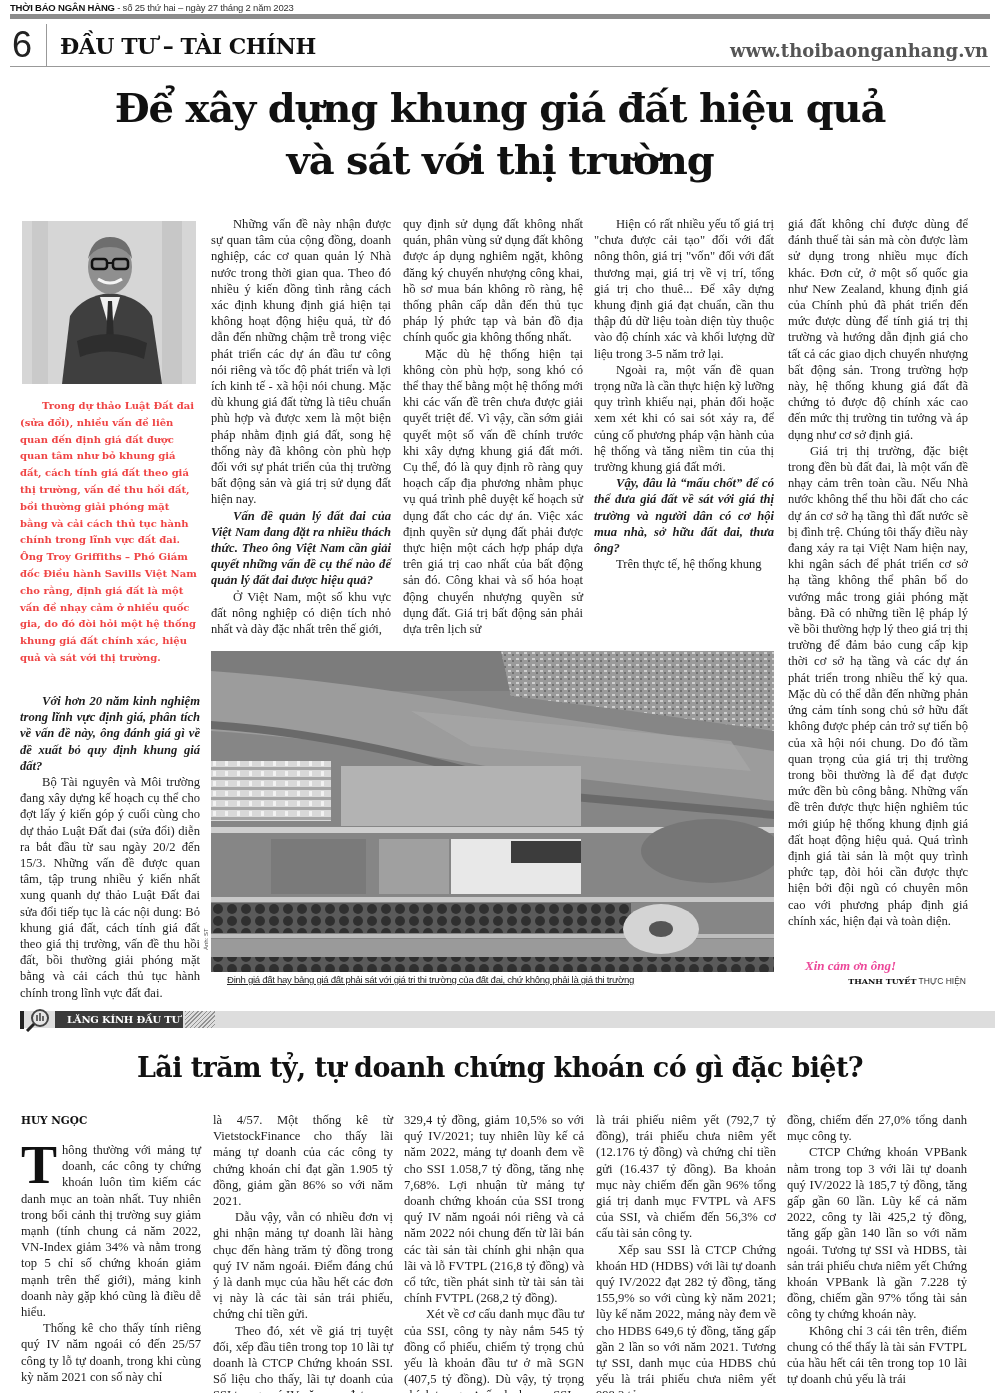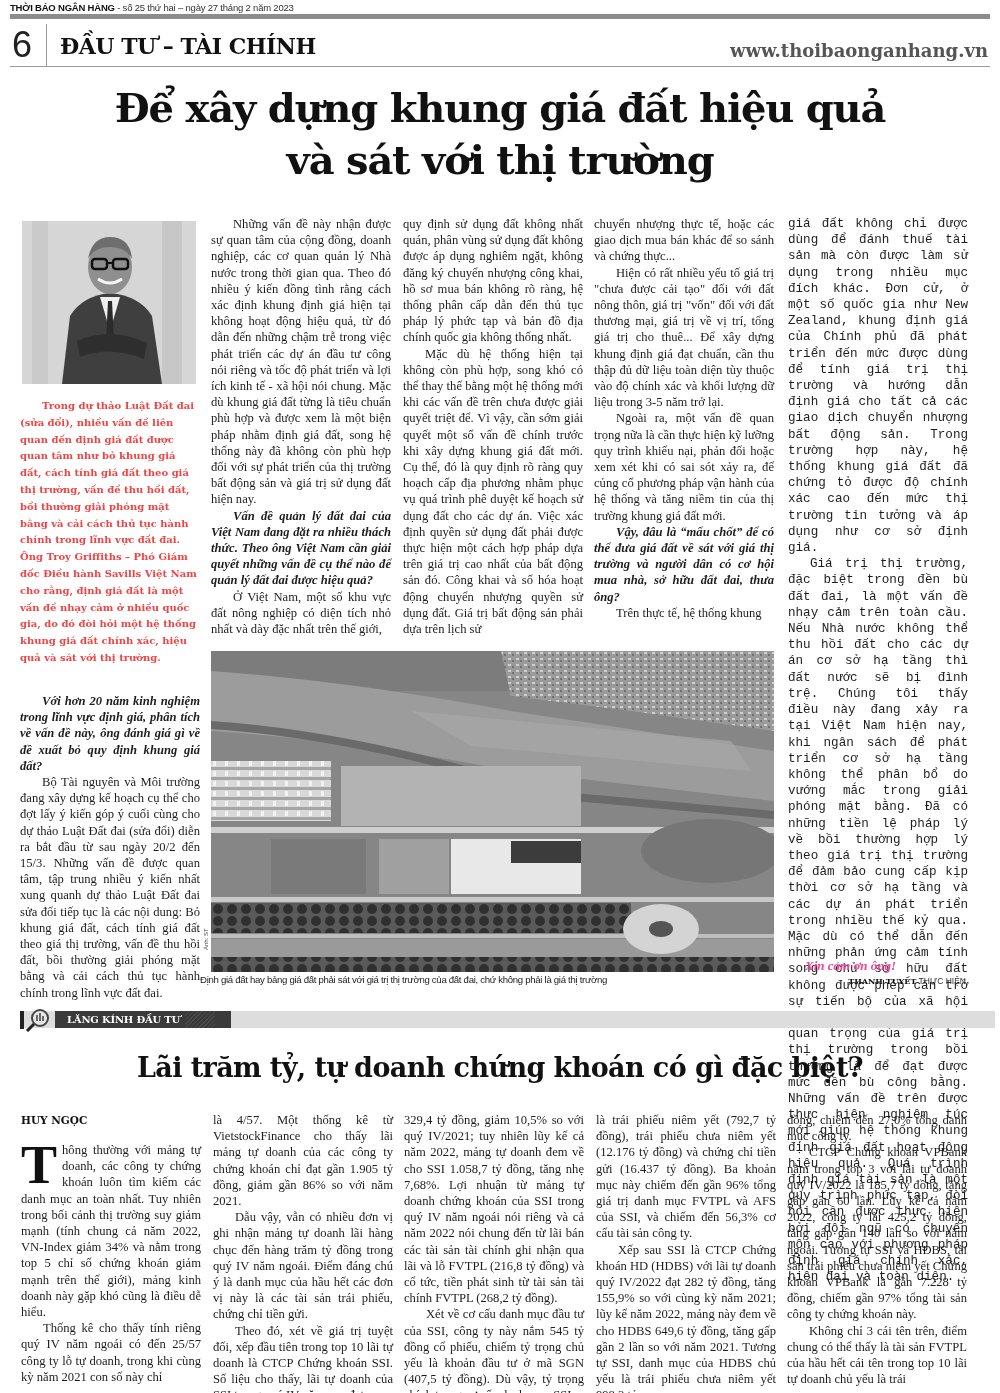--- a/index.html
+++ b/index.html
@@ -21,29 +21,29 @@
   .col p { text-indent: 22px; }
   .col p.noindent { text-indent: 0; }
   .col .q { font-weight: 700; font-style: italic; }
 
   .portrait { position: absolute; left: 22px; top: 221px; width: 174px; height: 163px; overflow: hidden; background: linear-gradient(90deg,#dcdcdc 0%,#c4c4c4 25%,#e5e5e5 55%,#bdbdbd 80%,#d8d8d8 100%); }
   .lead { position: absolute; left: 20px; top: 398px; width: 180px; font-family: "DejaVu Serif", serif; font-weight: 700; font-size: 10px; line-height: 16.8px; color: #ef4444; }
   .lead span { display: block; text-indent: 22px; }
 
   .photo { position: absolute; left: 211px; top: 651px; width: 563px; height: 321px; overflow: hidden; background: #8d8d8d; }
   .photo-credit { position: absolute; left: 203px; top: 950px; font-family: "Liberation Sans", sans-serif; font-size: 6px; color: #444; transform: rotate(-90deg); transform-origin: left top; }
-  .caption { position: absolute; left: 200px; top: 974px; font-family: "Liberation Sans", sans-serif; font-size: 9.6px; color: #222; letter-spacing: -0.3px; }
+  .caption { position: absolute; left: 227px; top: 974px; font-family: "Liberation Sans", sans-serif; font-size: 9.6px; color: #222; letter-spacing: -0.3px; text-decoration: underline; }
 
   .thanks { position: absolute; left: 805px; top: 958px; font-family: "Liberation Serif", serif; font-style: italic; font-weight: 700; font-size: 13px; color: #ec4899; }
   .byline1 { position: absolute; right: 34px; top: 976px; font-family: "Liberation Sans", sans-serif; font-size: 8.5px; color: #333; }
   .byline1 b { font-family: "DejaVu Serif", serif; font-weight: 700; font-size: 8px; color: #111; }
 
   .band { position: absolute; left: 20px; top: 1011px; width: 975px; height: 17px; background: #dddddd; }
   .band-icon { position: absolute; left: 20px; top: 1008px; width: 36px; height: 24px; }
-  .band-label { position: absolute; left: 55px; top: 1011px; height: 17px; width: 176px; background: #3a3a3a; color: #fff; font-family: "DejaVu Serif", serif; font-weight: 700; font-size: 10px; line-height: 17px; padding-left: 12px; letter-spacing: -0.2px; }
+  .band-label { position: absolute; left: 55px; top: 1011px; height: 17px; width: 128px; background: #3a3a3a; color: #fff; font-family: "DejaVu Serif", serif; font-weight: 700; font-size: 10px; line-height: 17px; padding-left: 12px; letter-spacing: -0.2px; }
   .band-hatch { position: absolute; left: 185px; top: 1011px; width: 30px; height: 17px; background: repeating-linear-gradient(135deg,#555 0 1px,transparent 1px 3px); opacity: 0.55; }
 
   .headline2 { position: absolute; left: 40px; top: 1048px; width: 920px; text-align: center; font-family: "DejaVu Serif", serif; font-weight: 700; font-size: 27px; line-height: 40px; letter-spacing: -0.6px; color: #111; }
   .byline2 { position: absolute; left: 21px; top: 1114px; font-family: "DejaVu Serif", serif; font-weight: 700; font-size: 10.5px; color: #111; }
 
   .dropcap { float: left; font-family: "Liberation Serif", serif; font-weight: 700; font-size: 54px; line-height: 42px; margin: 2px 5px 0 0; color: #111; }
 </style>
 </head>
 <body>
 
@@ -89,27 +89,26 @@
 <div class="col" id="a1c2" style="left:211px; top:216px; width:180px;">
     <p><span>Những vấn đề này nhận được sự quan tâm của cộng đồng, doanh nghiệp, các cơ quan quản lý Nhà nước trong thời gian qua. Theo đó nhiều ý kiến đồng tình rằng cách xác định khung định giá hiện tại không hoạt động hiệu quả, từ đó dẫn đến những chậm trễ trong việc phát triển các dự án đầu tư công nói riêng và tốc độ phát triển và lợi ích kinh tế - xã hội nói chung. Mặc dù khung giá đất từng là tiêu chuẩn phù hợp và được xem là một biện pháp nhằm định giá đất, song hệ thống này đã không còn phù hợp đối với sự phát triển của thị trường bất động sản và giá trị sử dụng đất hiện nay.</span></p>
     <p class="q"><span>Vấn đề quản lý đất đai của Việt Nam đang đặt ra nhiều thách thức. Theo ông Việt Nam cần giải quyết những vấn đề cụ thể nào để quản lý đất đai được hiệu quả?</span></p>
     <p><span>Ở Việt Nam, một số khu vực đất nông nghiệp có diện tích nhỏ nhất và dày đặc nhất trên thế giới,</span></p>
   </div>
 <div class="col" id="a1c3" style="left:403px; top:216px; width:180px;">
     <p class="noindent"><span>quy định sử dụng đất không nhất quán, phân vùng sử dụng đất không được áp dụng nghiêm ngặt, không đăng ký chuyển nhượng công khai, hồ sơ mua bán không rõ ràng, hệ thống phân cấp dẫn đến thủ tục pháp lý phức tạp và bản đồ địa chính quốc gia không thống nhất.</span></p>
     <p><span>Mặc dù hệ thống hiện tại không còn phù hợp, song khó có thể thay thế bằng một hệ thống mới khi các vấn đề trên chưa được giải quyết triệt để. Vì vậy, cần sớm giải quyết một số vấn đề chính trước khi xây dựng khung giá đất mới. Cụ thể, đó là quy định rõ ràng quy hoạch cấp địa phương nhằm phục vụ quá trình phê duyệt kế hoạch sử dụng đất cho các dự án. Việc xác định quyền sử dụng đất phải được thực hiện một cách hợp pháp dựa trên giá trị cao nhất của bất động sản đó. Công khai và số hóa hoạt động chuyển nhượng quyền sử dụng đất. Giá trị bất động sản phải dựa trên lịch sử</span></p>
   </div>
 <div class="col" id="a1c4" style="left:594px; top:216px; width:180px;">
-    <p class="noindent"><span>chuyển nhượng thực tế, hoặc các giao dịch mua bán khác để so sánh và chứng thực...</span></p>
     <p><span>Hiện có rất nhiều yếu tố giá trị "chưa được cải tạo" đối với đất nông thôn, giá trị "vốn" đối với đất thương mại, giá trị về vị trí, tổng giá trị cho thuê... Để xây dựng khung định giá đạt chuẩn, cần thu thập đủ dữ liệu toàn diện tùy thuộc vào độ chính xác và khối lượng dữ liệu trong 3-5 năm trở lại.</span></p>
     <p><span>Ngoài ra, một vấn đề quan trọng nữa là cần thực hiện kỹ lưỡng quy trình khiếu nại, phản đối hoặc xem xét khi có sai sót xảy ra, để củng cố phương pháp vận hành của hệ thống và tăng niềm tin của thị trường khung giá đất mới.</span></p>
     <p class="q"><span>Vậy, đâu là “mấu chốt” để có thể đưa giá đất về sát với giá thị trường và người dân có cơ hội mua nhà, sở hữu đất đai, thưa ông?</span></p>
     <p><span>Trên thực tế, hệ thống khung</span></p>
   </div>
-<div class="col" id="a1c5" style="left:788px; top:216px; width:180px;font-family:Liberation Mono, monospace;">
+<div class="col" id="a1c5" style="left:788px; top:216px; width:180px;">
     <p class="noindent"><span>giá đất không chỉ được dùng để đánh thuế tài sản mà còn được làm sử dụng trong nhiều mục đích khác. Đơn cử, ở một số quốc gia như New Zealand, khung định giá của Chính phủ đã phát triển đến mức được dùng để tính giá trị thị trường và hướng dẫn định giá cho tất cả các giao dịch chuyển nhượng bất động sản. Trong trường hợp này, hệ thống khung giá đất đã chứng tỏ được độ chính xác cao đến mức thị trường tin tưởng và áp dụng như cơ sở định giá.</span></p>
     <p><span>Giá trị thị trường, đặc biệt trong đền bù đất đai, là một vấn đề nhạy cảm trên toàn cầu. Nếu Nhà nước không thể thu hồi đất cho các dự án cơ sở hạ tầng thì đất nước sẽ bị đình trệ. Chúng tôi thấy điều này đang xảy ra tại Việt Nam hiện nay, khi ngân sách để phát triển cơ sở hạ tầng không thể phân bổ do vướng mắc trong giải phóng mặt bằng. Đã có những tiền lệ pháp lý về bồi thường hợp lý theo giá trị thị trường để đảm bảo cung cấp kịp thời cơ sở hạ tầng và các dự án phát triển trong nhiều thế kỷ qua. Mặc dù có thể dẫn đến những phản ứng cảm tính song chủ sở hữu đất không được phép cản trở sự tiến bộ của xã hội nói chung. Do đó tầm quan trọng của giá trị thị trường trong bồi thường là để đạt được mức đền bù công bằng. Những vấn đề trên được thực hiện nghiêm túc mới giúp hệ thống khung định giá đất hoạt động hiệu quả. Quá trình định giá tài sản là một quy trình phức tạp, đòi hỏi cần được thực hiện bởi đội ngũ có chuyên môn cao với phương pháp định giá chính xác, hiện đại và toàn diện.</span></p>
   </div>
 
 <div class="photo">
   <svg width="563" height="321" viewBox="0 0 563 321">
     <defs>
       <pattern id="houses" width="8" height="6" patternUnits="userSpaceOnUse">
         <rect width="8" height="6" fill="#9a9a9a"></rect>
           <rect x="1" y="1" width="3" height="2" fill="#cfcfcf"></rect>

